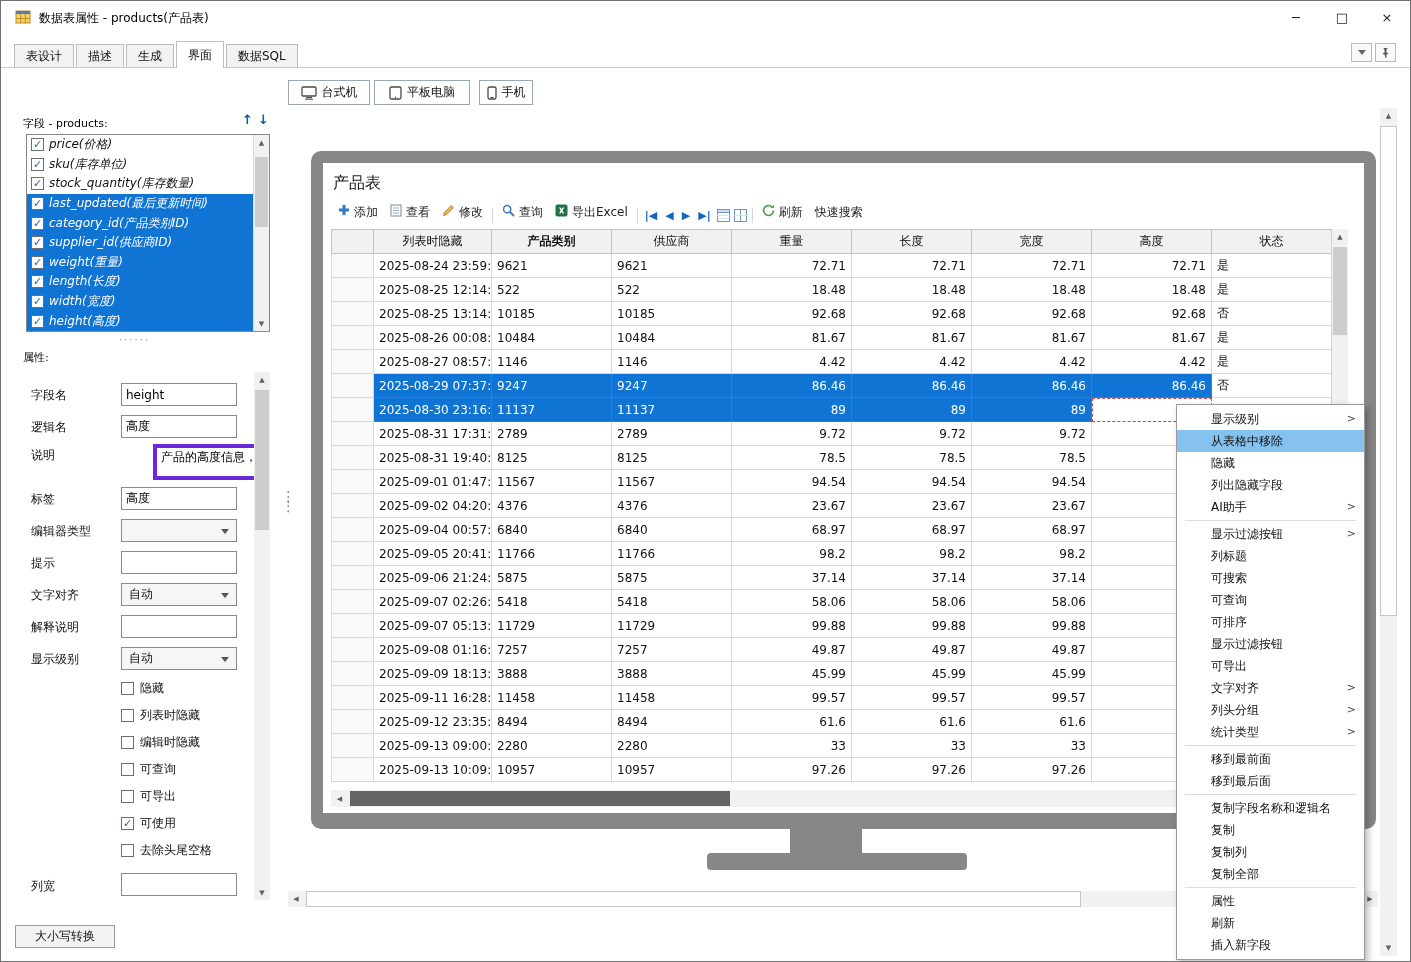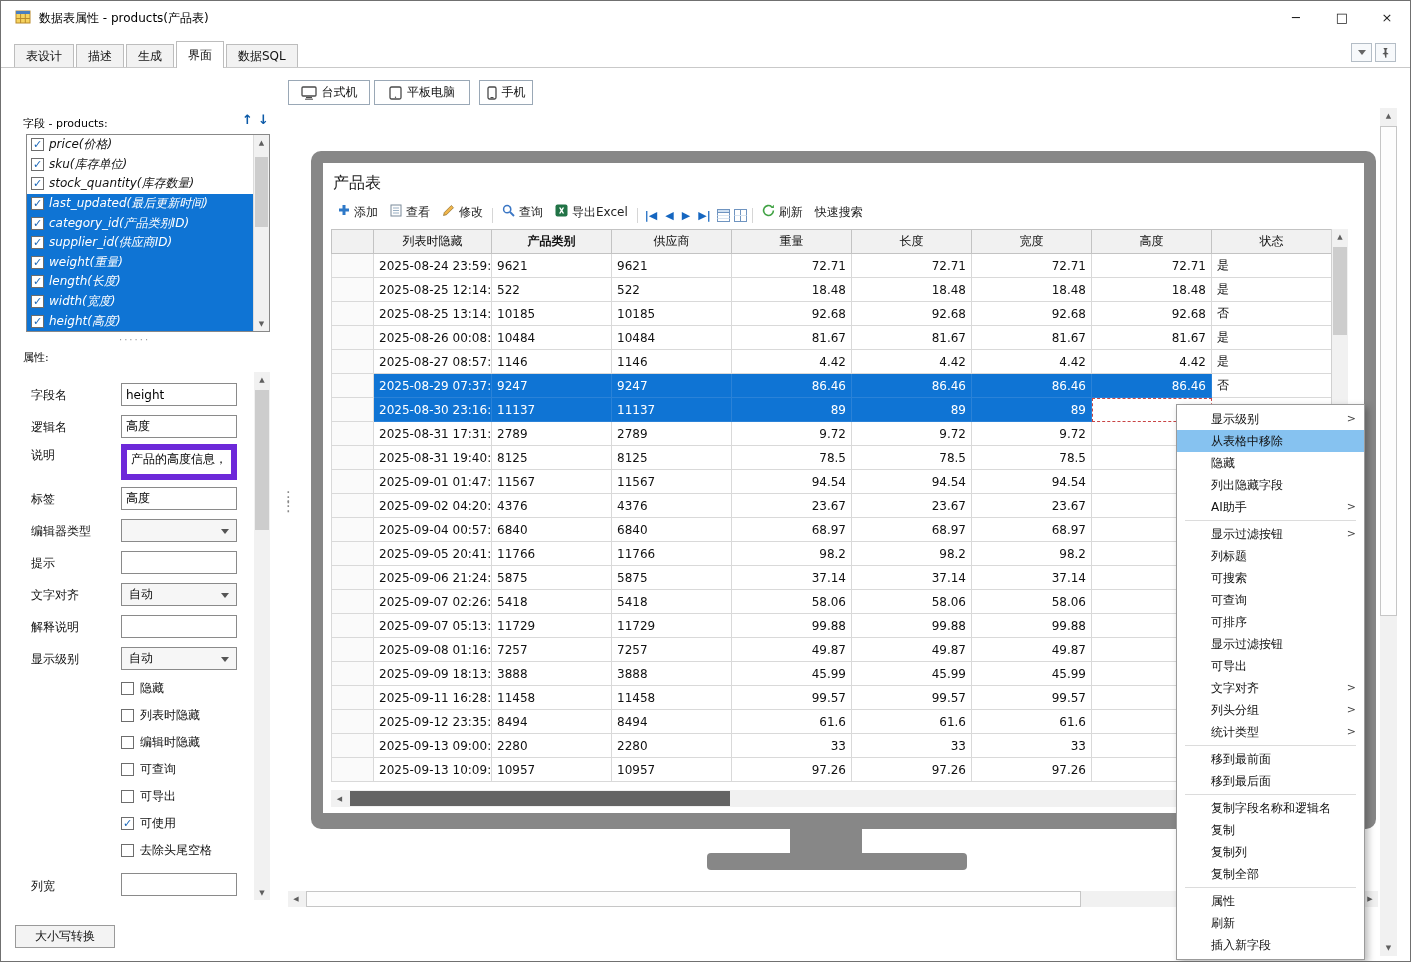--- a/index.html
+++ b/index.html
@@ -21,21 +21,21 @@
   .tab{height:23px;line-height:22px;padding:0 11px;background:#f2f2f2;border:1px solid #bdbdbd;border-bottom:none;margin-right:2px;font-size:12px;white-space:nowrap;}
   .tab.active{height:27px;line-height:26px;background:#fff;position:relative;z-index:2;margin-bottom:-1px;}
   .minibtn{position:absolute;width:21px;height:19px;border:1px solid #b4bdc6;background:#f7f9fb;display:flex;align-items:center;justify-content:center;}
   .chev-down{width:0;height:0;border:4px solid transparent;border-top:5px solid #666;margin-top:4px;}
 
   
   .lab{position:absolute;font-size:11px;color:#000;white-space:nowrap;}
   .combo{position:absolute;border:1px solid #8a8a8a;background:#f6f6f6;display:flex;align-items:center;padding:0 22px 0 7px;font-size:12px;overflow:hidden;white-space:nowrap;}
   .combo .chev{position:absolute;right:7px;top:50%;margin-top:-2px;width:0;height:0;border:4px solid transparent;border-top:5px solid #555;}
   .pinput{position:absolute;border:1px solid #8a8a8a;background:#fff;font-family:"DejaVu Sans","Liberation Sans",sans-serif;font-size:12px;padding:0 4px;}
-  .ptext{position:absolute;border:6px solid #6d28d9;background:#fff;font-family:"DejaVu Sans","Liberation Sans",sans-serif;font-size:12px;padding:1px 4px;resize:none;overflow:hidden;}
+  .ptext{position:absolute;border:4px solid #6d28d9;background:#fff;font-family:"DejaVu Sans","Liberation Sans",sans-serif;font-size:12px;padding:1px 4px;resize:none;overflow:hidden;margin-left:32px;}
   .cbx{width:13px;height:13px;border:1px solid #6d6d6d;background:#fff;color:#1a66b8;font-size:11px;line-height:11px;display:flex;align-items:center;justify-content:center;flex:none;}
   .button{position:absolute;border:1px solid #9a9a9a;background:#f3f3f3;display:flex;align-items:center;justify-content:center;font-size:12px;}
   .ordarr{position:absolute;color:#0c5aa8;font-weight:bold;font-size:13px;}
 
   
   #fieldlist{position:absolute;left:25px;top:133px;width:244px;height:198px;border:1px solid #888;background:#fff;}
   .fl-items{position:absolute;left:0;top:0;right:16px;bottom:0;overflow:hidden;}
   .fl-item{height:19.6px;display:flex;align-items:center;padding-left:4px;gap:5px;}
   .fl-item.sel{background:#0f74d4;color:#fff;}
   .fl-lab{white-space:nowrap;overflow:hidden;font-style:italic;}

